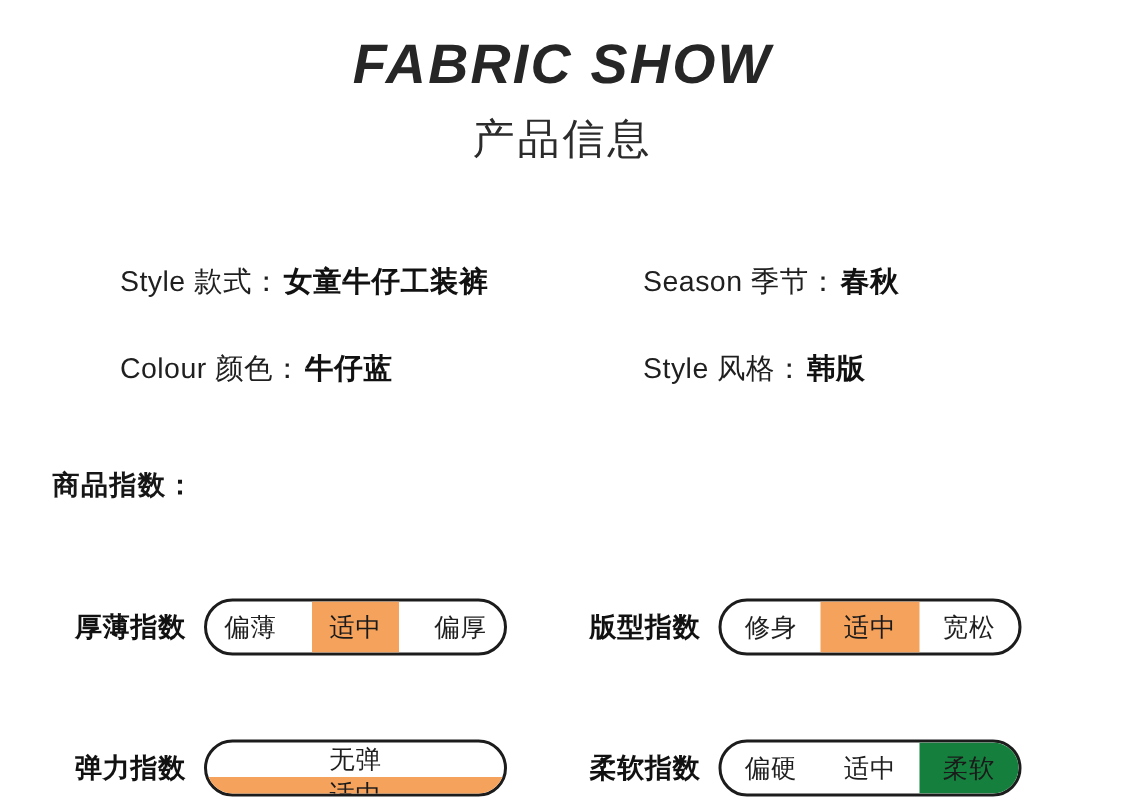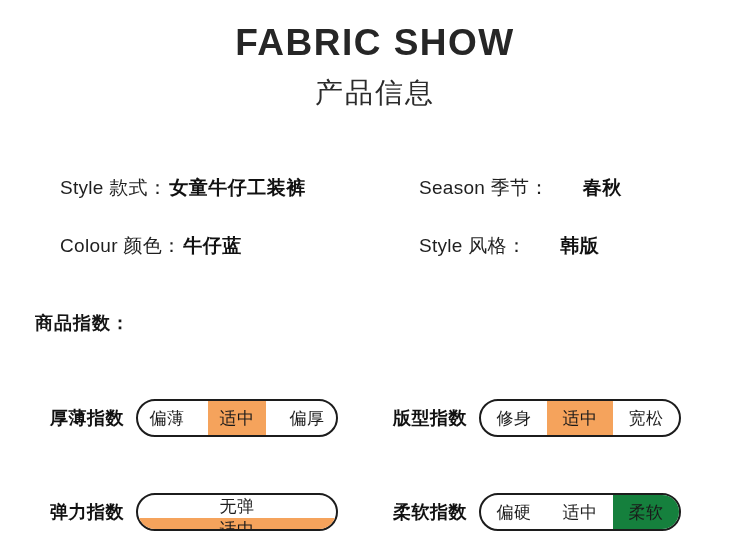--- a/index.html
+++ b/index.html
@@ -21,20 +21,21 @@
     text-align: center;
     padding-top: 22px;
   }
   .title-en {
     font-size: 37px;
     font-weight: bold;
     letter-spacing: 1.5px;
     color: #262626;
     line-height: 1.15;
     margin: 0;
+    font-style: italic;
   }
   .title-cn {
     font-size: 28px;
     font-weight: normal;
     color: #2b2b2b;
     letter-spacing: 2px;
     margin: 11px 0 0 0;
     line-height: 1.2;
   }
 
@@ -42,29 +43,30 @@
   .info-grid {
     position: absolute;
     left: 0;
     top: 175px;
     width: 750px;
   }
   .info-row {
     display: flex;
     align-items: baseline;
     height: 58px;
+    margin-left: 20px;
   }
   .info-cell {
     display: flex;
     align-items: baseline;
     font-size: 19px;
     white-space: nowrap;
   }
   .info-cell.left  { width: 410px; padding-left: 60px; box-sizing: border-box; }
-  .info-cell.right { width: 340px; padding-left: 9px;  box-sizing: border-box; gap: 32px; }
+  .info-cell.right { width: 340px; padding-left: 9px;  box-sizing: border-box; }
   .info-key {
     font-weight: normal;
     color: #1f1f1f;
     letter-spacing: 0.3px;
   }
   .info-val {
     font-weight: bold;
     color: #111111;
     margin-left: 2px;
     letter-spacing: 0.5px;

